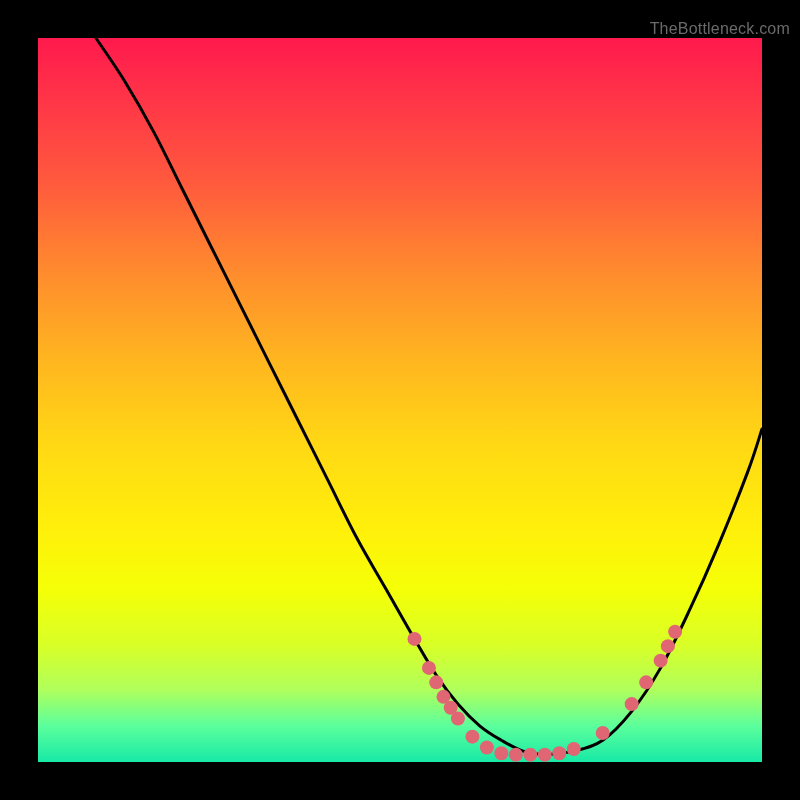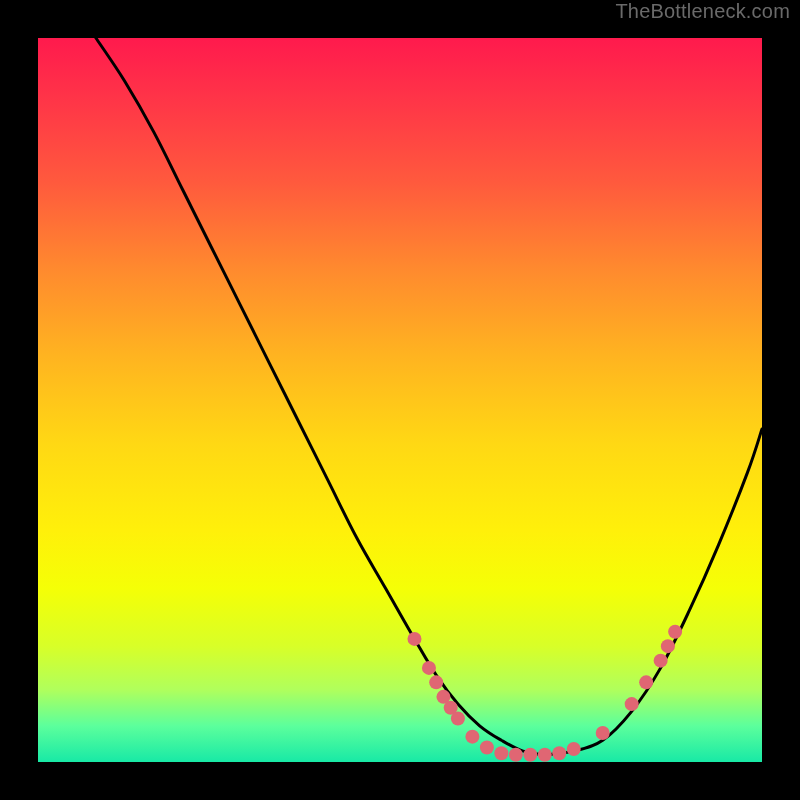--- a/index.html
+++ b/index.html
@@ -21,24 +21,24 @@
       #fff00a 68%,
       #f5ff06 76%,
       #d8ff28 84%,
       #b0ff5c 90%,
       #5cff9c 95%,
       #18e9a6 100%
     );
   }
   .watermark {
     position: absolute;
-    top: 0;
+    top: 20px;
     right: 10px;
     color: #6a6a6a;
-    font-size: 20px;
+    font-size: 16px;
     font-weight: 400;
     letter-spacing: 0.2px;
   }
   svg.curve {
     position: absolute;
     left: 0; top: 0;
     width: 724px; height: 724px;
     overflow: visible;
   }
 </style>

